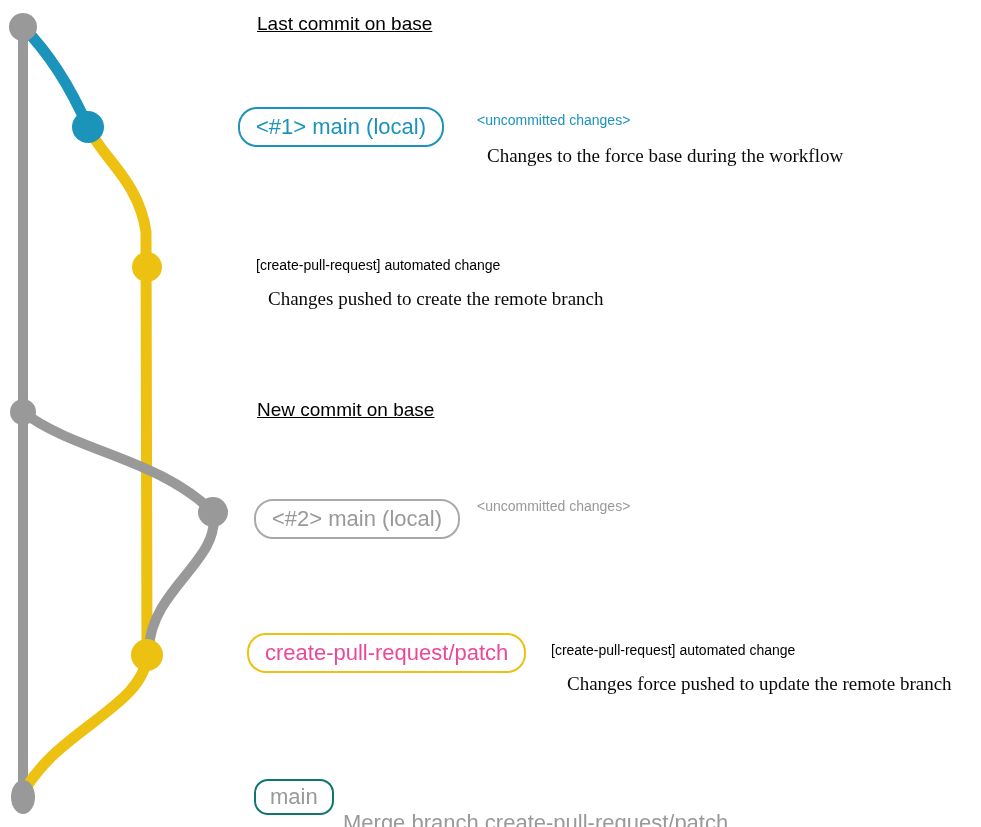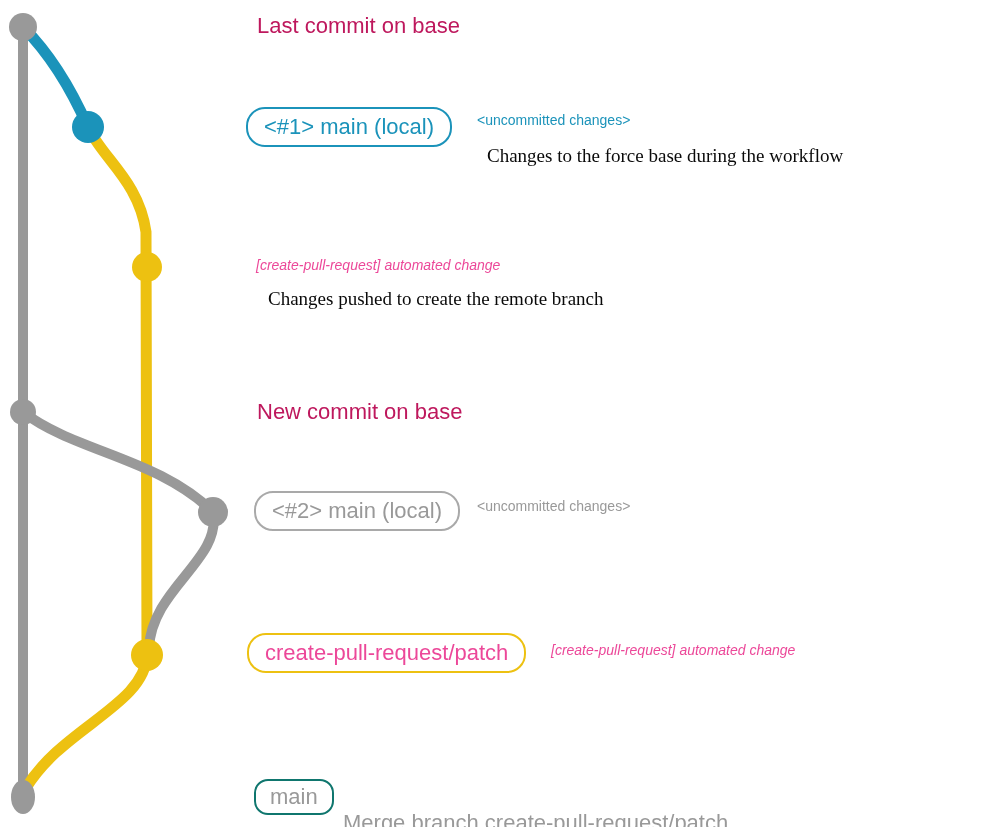--- a/index.html
+++ b/index.html
@@ -9,39 +9,40 @@
     height: 827px;
     background: #ffffff;
     overflow: hidden;
     font-family: "Liberation Sans", sans-serif;
   }
   #graph-svg { position: absolute; left: 0; top: 0; }
 
   .abs { position: absolute; white-space: nowrap; line-height: 1.2; }
 
   .gray-heading {
-    font-size: 22px;
-    color: #be185d;
+    font-size: 19px;
+    color: #000000;
+    text-decoration: underline;
   }
   .branch-badge {
     display: inline-block;
     font-size: 22px;
     border: 2px solid;
     border-radius: 19px;
     padding: 5px 16px;
     background: #ffffff;
   }
   .badge-blue  { color: #1b93ba; border-color: #1b93ba; }
-  .badge-gray  { color: #999999; border-color: #a9a9a9; }
+  .badge-gray  { color: #999999; border-color: #a9a9a9; margin-top: 8px; }
   .badge-yellow{ color: #ec4899; border-color: #edc111; }
 
   .commit-title { font-size: 14px; }
   .title-blue   { color: #1b93ba; }
   .title-gray   { color: #999999; }
-  .title-yellow { color: #ec4899; font-style: italic; }
+  .title-yellow { color: #000000; }
 
   .commit-desc {
     font-family: "Liberation Serif", serif;
     font-size: 19px;
     color: #0a0a0a;
   }
 
   .merge-badge {
     display: inline-block;
     font-size: 22px;
@@ -76,39 +77,40 @@
     <circle cx="88" cy="127" r="16" fill="#1b93ba"></circle>
     <circle cx="147" cy="267" r="15" fill="#edc111"></circle>
     <circle cx="23" cy="412" r="13" fill="#999999"></circle>
     <circle cx="213" cy="512" r="15" fill="#999999"></circle>
     <circle cx="147" cy="655" r="16" fill="#edc111"></circle>
     <ellipse cx="23" cy="797" rx="12" ry="17" fill="#999999"></ellipse>
   </svg>
 
   <div class="abs gray-heading" style="left:257px; top:13px;">Last commit on base</div>
 
-  <div class="abs" style="left:246px; top:107px;">
+  <div class="abs" style="left:238px; top:107px;">
     <span class="branch-badge badge-blue">&lt;#1&gt; main (local)</span>
   </div>
   <div class="abs commit-title title-blue" style="left:477px; top:112px;">&lt;uncommitted changes&gt;</div>
   <div class="abs commit-desc" style="left:487px; top:145px;">Changes to the force base during the workflow</div>
 
   <div class="abs commit-title title-yellow" style="left:256px; top:257px;">[create-pull-request] automated change</div>
   <div class="abs commit-desc" style="left:268px; top:288px;">Changes pushed to create the remote branch</div>
 
   <div class="abs gray-heading" style="left:257px; top:399px;">New commit on base</div>
 
   <div class="abs" style="left:254px; top:491px;">
     <span class="branch-badge badge-gray">&lt;#2&gt; main (local)</span>
   </div>
   <div class="abs commit-title title-gray" style="left:477px; top:498px;">&lt;uncommitted changes&gt;</div>
 
   <div class="abs" style="left:247px; top:633px;">
     <span class="branch-badge badge-yellow">create-pull-request/patch</span>
   </div>
   <div class="abs commit-title title-yellow" style="left:551px; top:642px;">[create-pull-request] automated change</div>
+  <div class="abs commit-desc" style="left:567px; top:673px;">Changes force pushed to update the remote branch</div>
 
   <div class="abs" style="left:254px; top:779px;">
     <span class="merge-badge">main</span>
   </div>
   <div class="abs merge-text" style="left:343px; top:786px;">Merge branch create-pull-request/patch</div>
 
 </div>
 
 </body></html>

